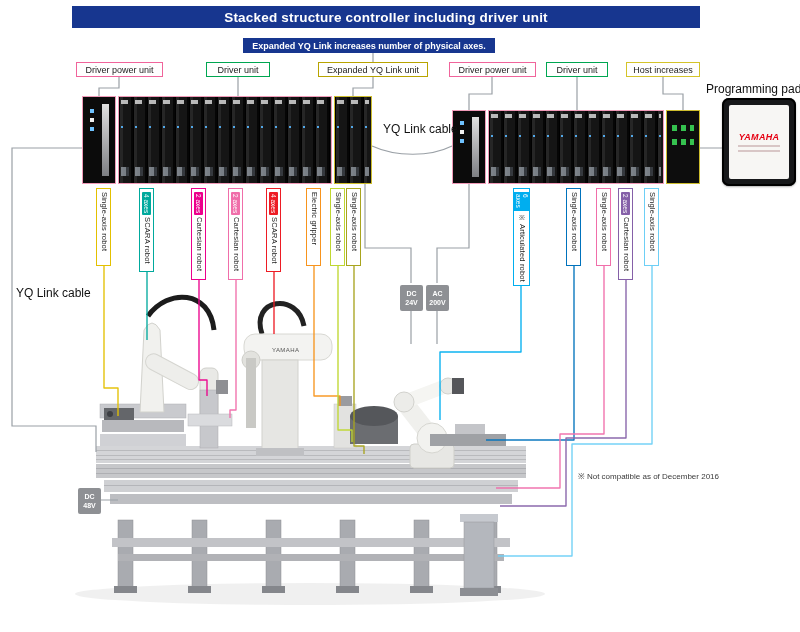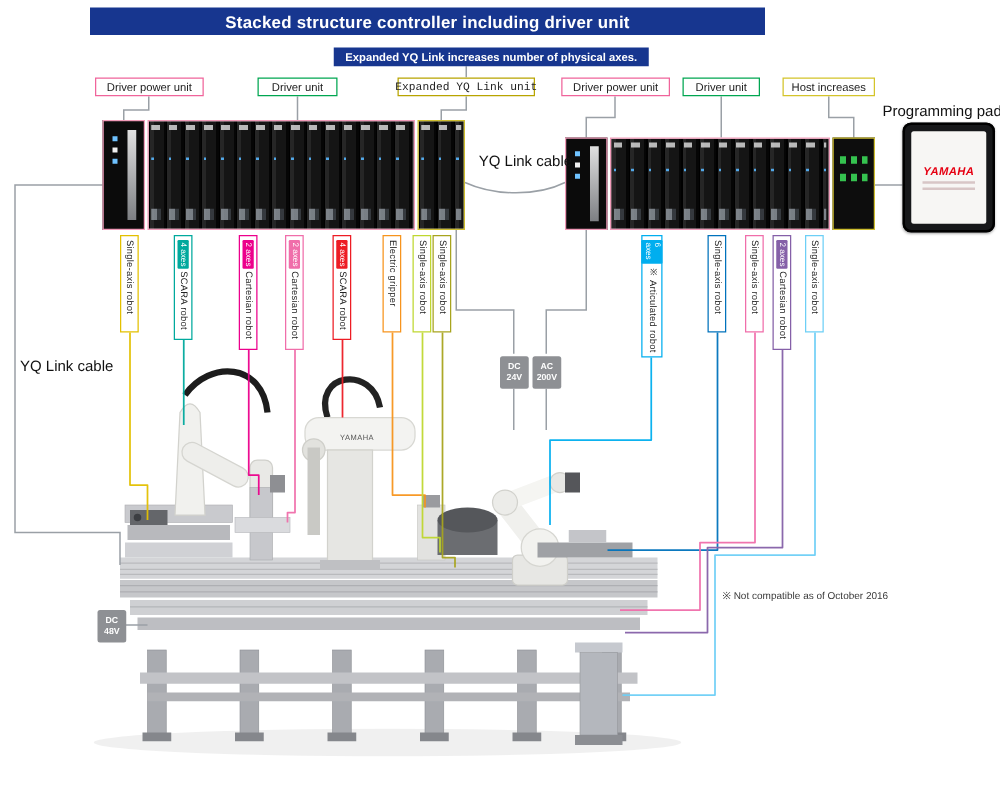--- a/index.html
+++ b/index.html
@@ -1,18 +1,18 @@
 <!DOCTYPE html>
 <html><head>
 <meta charset="utf-8">
 <style>
   html,body{margin:0;padding:0;background:#fff;font-family:"Liberation Sans",sans-serif;}
   #canvas{position:relative;width:800px;height:632px;background:#fff;overflow:hidden;}
   #wires{position:absolute;left:0;top:0;}
-  .title-bar{position:absolute;left:72px;top:6px;width:540px;height:22px;color:#fff;font-weight:bold;
+  .title-bar{position:absolute;left:72px;top:6px;width:628px;height:22px;color:#fff;font-weight:bold;
     font-size:13.5px;display:flex;align-items:center;justify-content:center;letter-spacing:.2px;}
   .callout{position:absolute;left:243px;top:38px;width:252px;height:15px;color:#fff;font-size:9px;
     font-weight:bold;display:flex;align-items:center;justify-content:center;white-space:nowrap;}
   .tl{position:absolute;top:62px;height:15px;background:#fff;border:1px solid #888;font-size:9px;color:#222;
     display:flex;align-items:center;justify-content:center;box-sizing:border-box;white-space:nowrap;padding:0 3px;}
   .plain-label{position:absolute;font-size:12px;color:#111;white-space:nowrap;}
   .rack{position:absolute;}
   .rack-sec{position:absolute;top:0;height:100%;box-sizing:border-box;background:#0b0b0b;border:1px solid transparent;}
   .modules{background:repeating-linear-gradient(90deg,#000 0 1px,#262626 1px 4px,#151515 4px 12px,#050505 12px 14px);}
   .modules::before{content:"";position:absolute;left:2px;right:2px;top:3px;height:4px;
@@ -178,25 +178,25 @@
       <path d="M354 250 V446 H364 V454" stroke="#a8a41e"></path>
       <path d="M521 250 V352 H440 V420" stroke="#00aeef"></path>
       <path d="M574 250 V440 H486" stroke="#0072bc"></path>
       <path d="M604 250 V434 H560 V488 H496" stroke="#f06eaa"></path>
       <path d="M626 250 V438 H566 V506 H500" stroke="#8560a8"></path>
       <path d="M652 250 V444 H572 V556 H498" stroke="#6dcff6"></path>
     </g>
   </svg>
 
   <div class="title-bar" style="background-color: rgb(23, 54, 143);">Stacked structure controller including driver unit</div>
-  <div class="callout" style="background-color: rgb(23, 54, 143); margin-left: 24px;">Expanded YQ Link increases number of physical axes.</div>
+  <div class="callout" style="background-color: rgb(23, 54, 143);">Expanded YQ Link increases number of physical axes.</div>
 
   <div class="tl" style="left: 76px; width: 87px; border-color: rgb(240, 100, 155);">Driver power unit</div>
   <div class="tl" style="left: 206px; width: 64px; border-color: rgb(0, 166, 81);">Driver unit</div>
-  <div class="tl" style="left: 318px; width: 110px; border-color: rgb(184, 164, 0); font-family: Liberation Mono, monospace;">Expanded YQ Link unit</div>
+  <div class="tl" style="left: 318px; width: 110px; border-color: rgb(184, 164, 0);">Expanded YQ Link unit</div>
   <div class="tl" style="left: 449px; width: 87px; border-color: rgb(240, 100, 155);">Driver power unit</div>
   <div class="tl" style="left: 546px; width: 62px; border-color: rgb(0, 166, 81);">Driver unit</div>
   <div class="tl" style="left: 626px; width: 74px; border-color: rgb(212, 196, 42);">Host increases</div>
   <div class="plain-label" style="left:706px;top:82px">Programming pad</div>
 
   <div class="rack" style="left:82px;top:96px;width:290px;height:88px">
     <div class="rack-sec power-sec" style="left: 0px; width: 34px; border-color: rgb(240, 154, 184);"></div>
     <div class="rack-sec modules" style="left: 36px; width: 214px; border-color: rgb(240, 154, 184);">
         <div class="led-row"></div>
       </div>
@@ -281,15 +281,15 @@
   </div>
   <div class="pwr" style="left:426px;top:285px">
     <span>AC</span>
     <span>200V</span>
   </div>
   <div class="pwr" style="left:78px;top:488px">
     <span>DC</span>
     <span>48V</span>
   </div>
 
-  <div class="note">※ Not compatible as of October 2016</div>
+  <div class="note">※ Not compatible as of December 2016</div>
 
 </div>
 
 </body></html>

